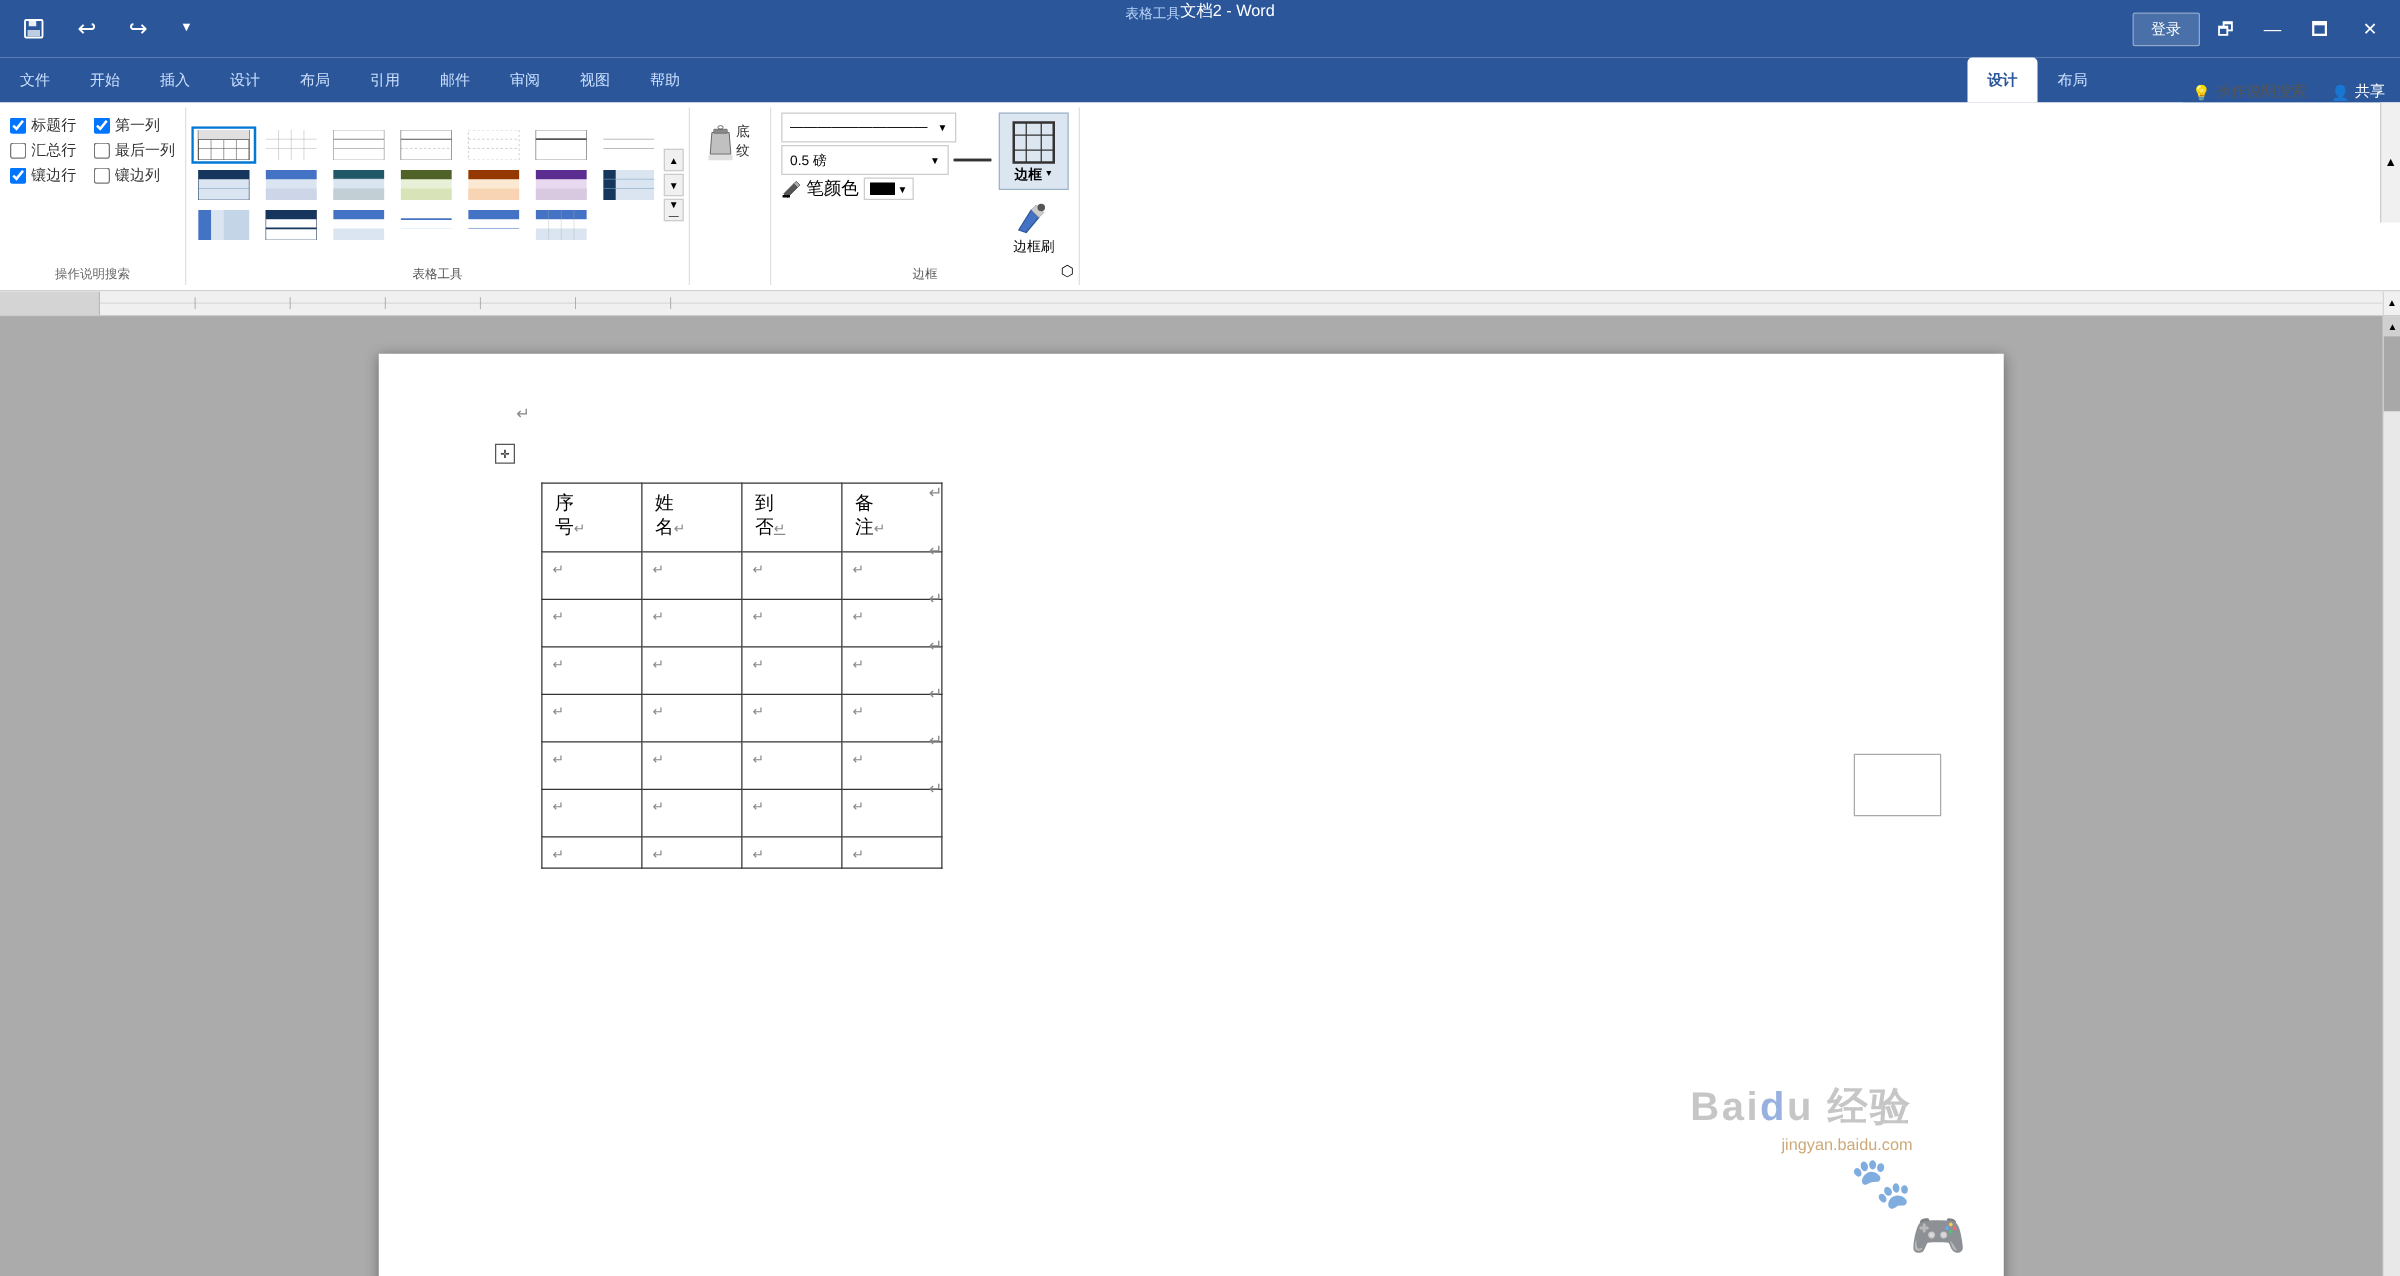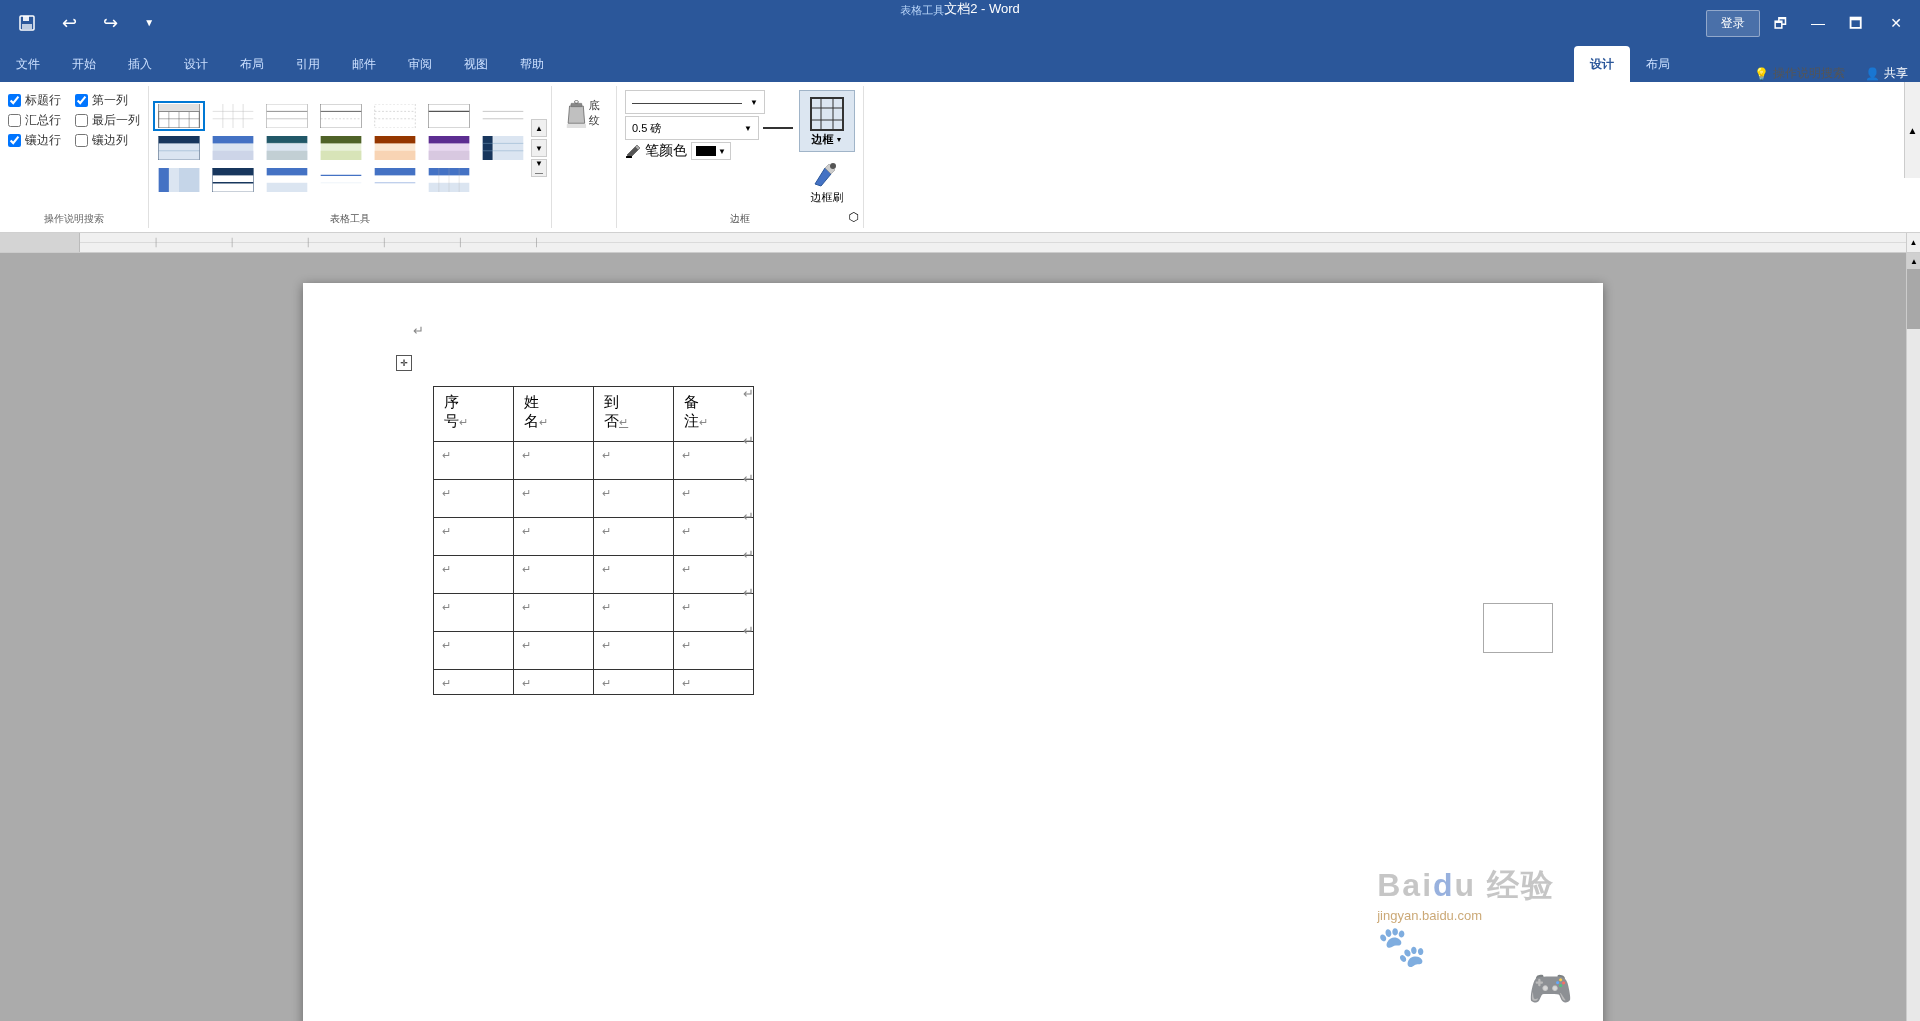--- a/index.html
+++ b/index.html
@@ -804,21 +804,21 @@
           <div style="height:55px; display:flex; align-items:center; color:#888; font-size:13px;">↵</div>
           <div style="height:38px; display:flex; align-items:center; color:#888; font-size:13px;">↵</div>
           <div style="height:38px; display:flex; align-items:center; color:#888; font-size:13px;">↵</div>
           <div style="height:38px; display:flex; align-items:center; color:#888; font-size:13px;">↵</div>
           <div style="height:38px; display:flex; align-items:center; color:#888; font-size:13px;">↵</div>
           <div style="height:38px; display:flex; align-items:center; color:#888; font-size:13px;">↵</div>
           <div style="height:38px; display:flex; align-items:center; color:#888; font-size:13px;">↵</div>
         </div>
       </div>
 
-      <div id="baidu-watermark" style="position:absolute; right:48px; bottom:80px; opacity:0.55; pointer-events:none; ">
+      <div id="baidu-watermark" style="position:absolute; right:73px; bottom:80px; opacity:0.55; pointer-events:none; text-align:right;">
         <div style="font-size:32px; font-weight:bold; color:#999; letter-spacing:2px;">Bai<span style="color:#4472c4;">d</span>u 经验</div>
         <div style="font-size:13px; color:#a16207;">jingyan.baidu.com</div>
 
         <div style="font-size:40px; color:#999;">🐾</div>
       </div>
 
       <div id="pagination-box" style="position:absolute; right:50px; top:320px; width:70px; height:50px; border:1px solid #aaa; background:white;"></div>
 
       <div style="position:absolute; right:30px; bottom:40px; font-size:36px; opacity:0.7;">🎮</div>
     </div>

